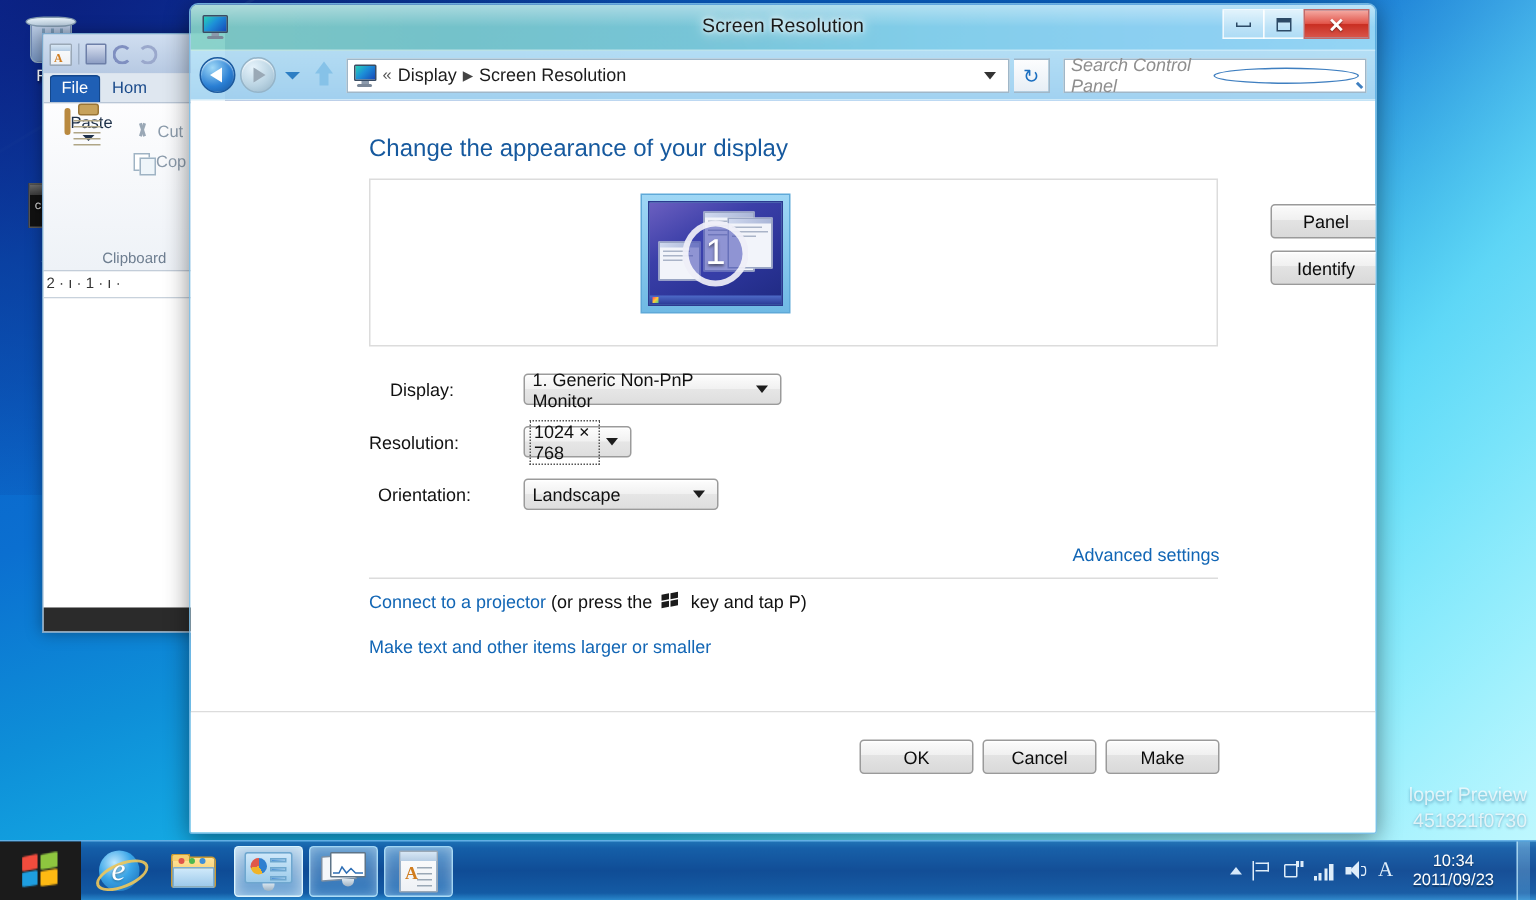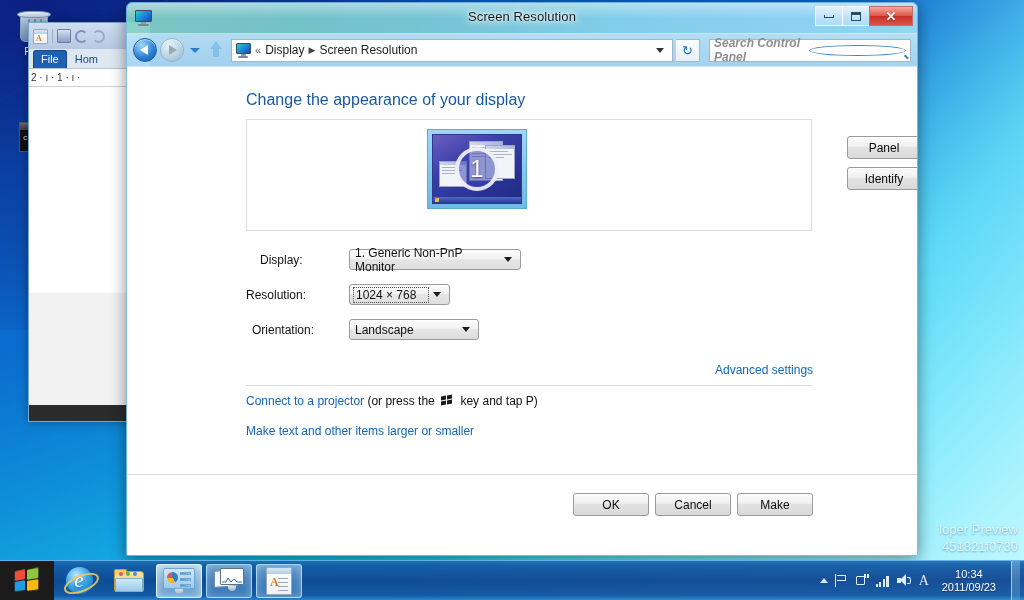--- a/index.html
+++ b/index.html
@@ -167,21 +167,21 @@
     display:flex; align-items:center; padding:0 4px; gap:4px; font-size:12px; color:#1c1c1c; }
   .bc-mon { width:15px; height:14px; }
   .bc-sep { color:#555; font-size:11px; }
   .bc-arrow { color:#444; font-size:9px; }
   .bc-dd { margin-left:auto; width:0;height:0;border-left:4px solid transparent;
     border-right:4px solid transparent;border-top:5px solid #333; margin-right:4px; }
   #sr-refresh { width:24px; height:23px; border:1px solid #a0b7c8; border-left:none;
     background:linear-gradient(180deg,#fcfdfe,#e7eef5); display:flex; align-items:center; justify-content:center;
     color:#1b6fc0; font-size:13px; }
   #sr-search { width:202px; height:23px; background:#fff; border:1px solid #a0b7c8;
-    margin-left:6px; display:flex; align-items:center; padding:0 4px;font-weight:bold; }
+    margin-left:6px; display:flex; align-items:center; padding:0 4px; }
   #sr-search span { flex:1; font-size:12px; color:#8e8e8e; font-style:italic; }
   .mag { width:11px; height:11px; border:1.6px solid #3f7fc0; border-radius:50%; position:relative; }
   .mag:after { content:""; position:absolute; right:-4px; bottom:-3px; width:5px; height:1.6px;
     background:#3f7fc0; transform:rotate(45deg); }
 
   
   #sr-body { position:absolute; left:0; top:64px; right:0; bottom:0; background:#fff; }
   #sr-heading { position:absolute; left:119px; top:24px; font-size:16px; color:#16599e; }
   #sr-monbox { position:absolute; left:119px; top:52px; width:566px; height:112px;
     border:1px solid #dcdcdc; background:#fff; }
@@ -217,21 +217,21 @@
     border:1px solid #9b9b9b; border-radius:3px; display:flex; align-items:center;
     padding:0 2px 0 5px; box-shadow:inset 0 1px 0 rgba(255,255,255,.85); }
   .combo .val { flex:1; }
   .combo .dd { width:0;height:0;border-left:4px solid transparent;border-right:4px solid transparent;
     border-top:5px solid #1d1d1d; margin:0 6px 0 4px; }
   .combo .val.focusring { border:1px dotted #555; padding:0 2px; margin-left:-2px; }
 
   #lbl-display  { left:119px; top:186px;margin-left:14px; }
   #cmb-display  { left:222px; top:182px; width:172px; }
   #lbl-resolution { left:119px; top:221px; }
-  #cmb-resolution { left:222px; top:217px; width:101px; }
+  #cmb-resolution { left:222px; top:217px; width:72px; }
   #lbl-orientation { left:125px; top:256px; }
   #cmb-orientation { left:222px; top:252px; width:130px; }
 
   .lnk { position:absolute; font-size:12px; color:#1266b5; cursor:pointer; }
   #lnk-advanced { left:588px; top:296px; }
   #sr-divider { position:absolute; left:119px; top:318px; width:566px; height:1px; background:#dcdcdc; }
   #lnk-projector { left:119px; top:327px; color:#111; }
   #lnk-projector .blue { color:#1266b5; }
   .winkey { display:inline-block; width:13px; height:11px; vertical-align:-1px; margin:0 3px;
     position:relative; }
@@ -389,20 +389,43 @@
     <span style="width:14px;height:14px;background:linear-gradient(180deg,#d7dff0,#8e9fc4);border:1px solid #6d7fa8;border-radius:1px;"></span>
     <span style="width:13px;height:13px;border:2px solid #7f8fc0;border-right-color:transparent;border-radius:50%;"></span>
     <span style="width:13px;height:13px;border:2px solid #9aa8cc;border-left-color:transparent;border-radius:50%;"></span>
   </div>
 
   <div id="wp-tabs">
     <span class="wp-tab active">File</span>
     <span class="wp-tab idle">Hom</span>
   </div>
 
+  <div id="wp-ribbon">
+    <div id="wp-paste">
+      <span class="clipboard-ico">
+        <i style="top:6px;"></i><i style="top:10px;"></i><i style="top:14px;"></i><i style="top:18px;"></i><i style="top:22px;"></i>
+      </span>
+      <span class="wp-lbl">Paste</span>
+      <div style="margin:2px auto 0;width:0;height:0;border-left:4px solid transparent;border-right:4px solid transparent;border-top:4px solid #20324a;"></div>
+    </div>
+    <div id="wp-cutcopy">
+      <div class="wp-mini">
+        <span class="scissors">
+            <b></b>
+            <i></i>
+          </span>
+        <span>Cut</span>
+      </div>
+      <div class="wp-mini">
+        <span class="copy-ico"></span>
+        <span>Cop</span>
+      </div>
+    </div>
+    <div id="wp-group-label">Clipboard</div>
+  </div>
 
   <div id="wp-ruler">
     <span>2 · ı · 1 · ı ·</span>
     <span class="ruler-marker"></span>
   </div>
 
   <div id="wp-page">
     <div id="wp-scroll">
       <div class="thumb"></div>
     </div>

